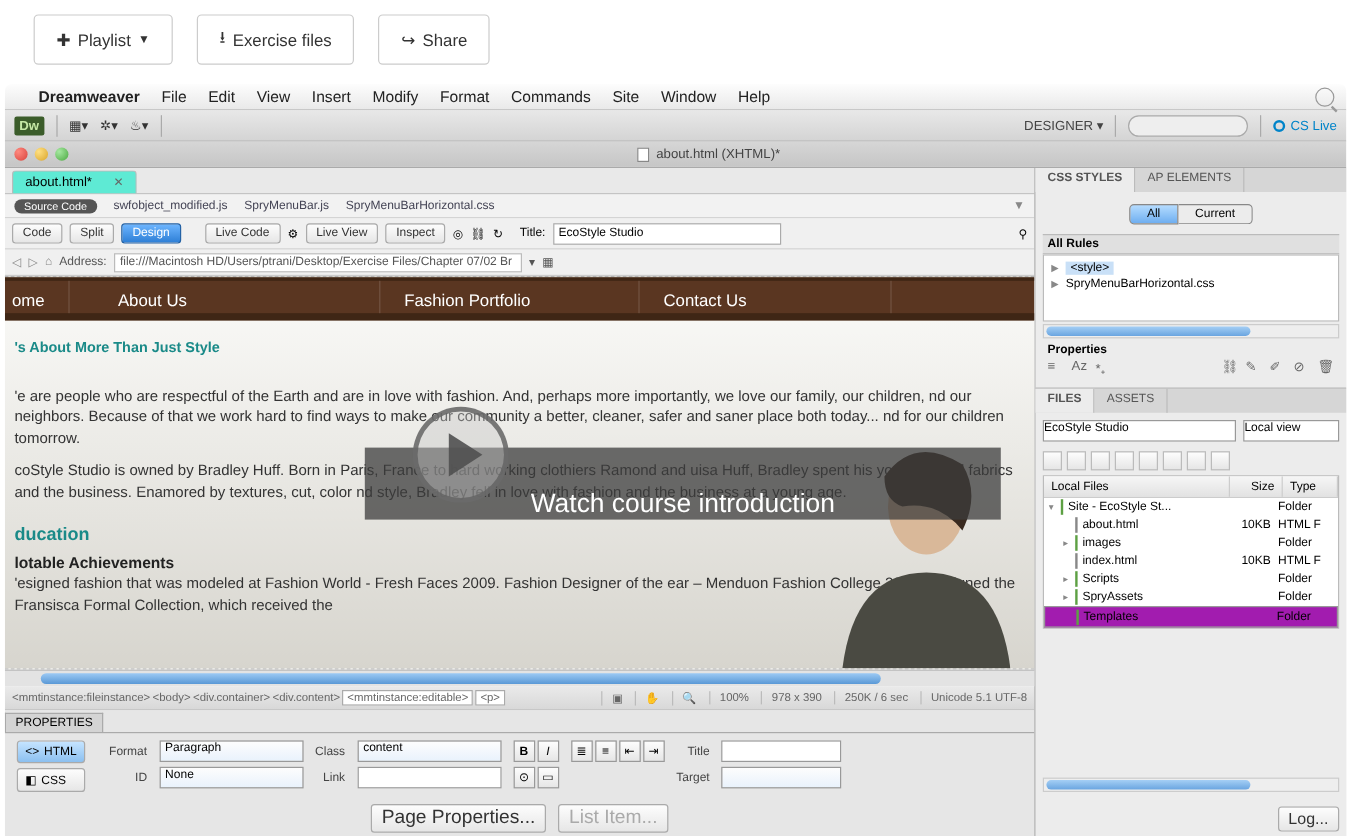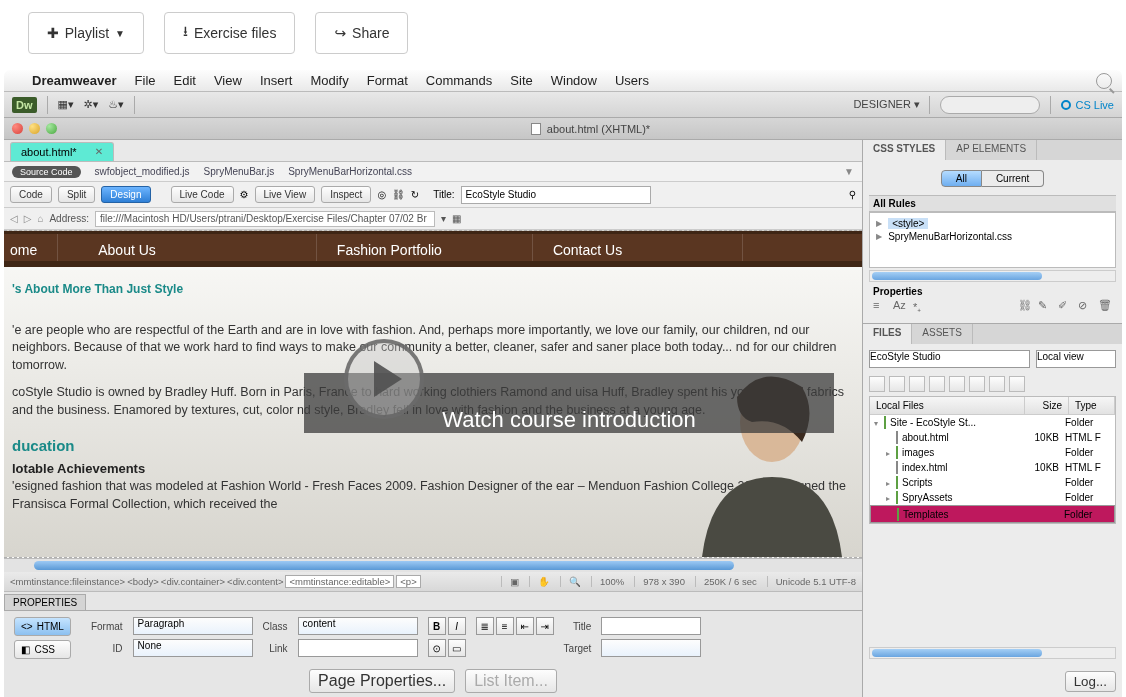--- a/index.html
+++ b/index.html
@@ -130,21 +130,21 @@
 .files-panel .row { display: flex; gap: 6px; margin-bottom: 4px; }
 .files-panel .iconbar { display: flex; gap: 4px; margin-bottom: 4px; }
 .files-panel .iconbar .i { width: 16px; height: 16px; border: 1px solid #bbb; background: linear-gradient(#fdfdfd,#e6e6e6); }
 .file-tree { background: #fff; border: 1px solid #bbb; font-size: 10px; }
 .file-tree .hdr { display: flex; background: linear-gradient(#f6f6f6,#e2e2e2); border-bottom: 1px solid #ccc; }
 .file-tree .hdr div { padding: 3px 6px; border-right: 1px solid #ccc; }
 .file-tree .c1 { flex: 1; }
 .file-tree .c2 { width: 44px; text-align: right; }
 .file-tree .c3 { width: 46px; }
 .file-tree .row { display: flex; align-items: center; padding: 2px 4px; margin: 0; }
-.file-tree .row.sel { background: #be185d; }
+.file-tree .row.sel { background: #a21caf; }
 .file-tree .indent { display: inline-block; width: 12px; }
 .file-tree .folder-i { width: 12px; height: 10px; background: linear-gradient(#b6e3a3,#7cc45f); border: 1px solid #5da043; margin-right: 4px; }
 .file-tree .file-i { width: 10px; height: 12px; background: #fff; border: 1px solid #888; margin-right: 4px; }
 .file-tree .exp { color: #888; width: 10px; display: inline-block; font-size: 8px; }
 .log-btn { margin: 6px; align-self: flex-end; }
 </style>
 </head>
 <body>
 
 <div class="page-top">
@@ -170,21 +170,21 @@
     <span class="app-name">Dreamweaver</span>
     <span>File</span>
     <span>Edit</span>
     <span>View</span>
     <span>Insert</span>
     <span>Modify</span>
     <span>Format</span>
     <span>Commands</span>
     <span>Site</span>
     <span>Window</span>
-    <span>Users</span>
+    <span>Help</span>
     <span class="spacer"></span>
     <span class="search"></span>
   </div>
 
   <div class="dw-toolbar">
     <span class="dw-logo">Dw</span>
     <span class="sep"></span>
     <span>▦▾</span>
     <span>✲▾</span>
     <span>♨▾</span>

